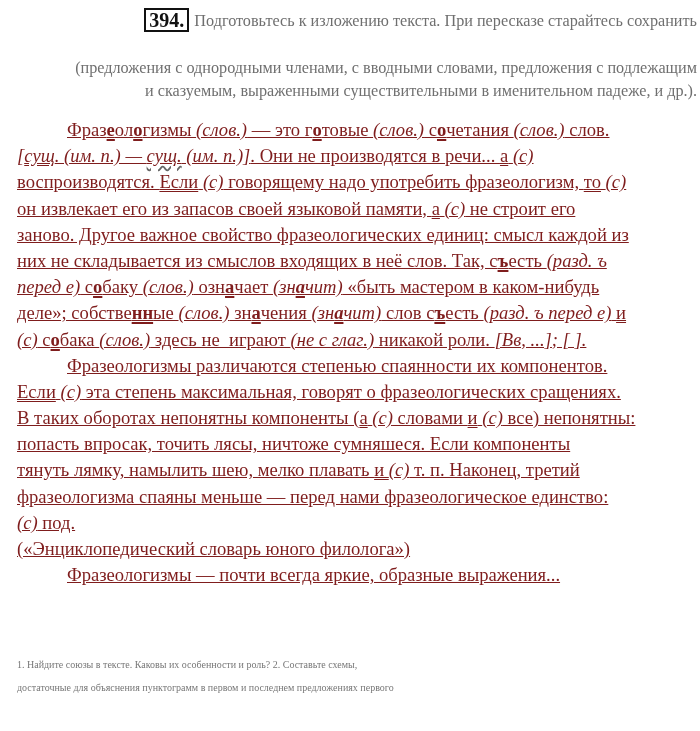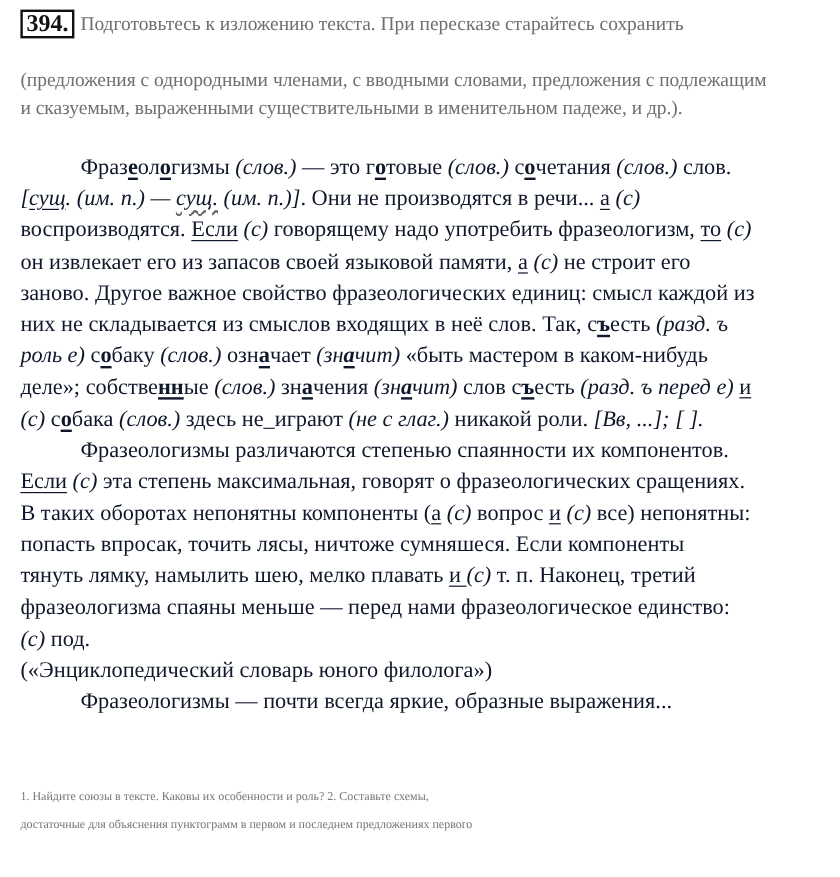--- a/index.html
+++ b/index.html
@@ -1,19 +1,19 @@
 <!DOCTYPE html>
 <html><head>
 <meta charset="utf-8">
 <style>
   html, body { margin:0; padding:0; background:#ffffff; }
   body { width:700px; height:731px; overflow:hidden; position:relative; font-family:"Liberation Serif","DejaVu Serif",serif; }
-  .task { position:absolute; left:17px; top:8px; width:680px; color:#6f6f6f; font-size:16.2px; line-height:23.4px; }
+  .task { position:absolute; left:17px; top:8px; width:680px; color:#6f6f6f; font-size:16.2px; line-height:23.4px;text-align:right; }
   .num { display:inline-block; border:2px solid #111; color:#111; font-weight:bold; font-size:20px; line-height:20px; padding:0 3px 0 3px; margin-right:5px; vertical-align:-1px; }
-  .text { position:absolute; left:17px; top:127px; width:680px; color:#0f172a; font-size:18.6px; line-height:26.2px; }
+  .text { position:absolute; left:17px; top:117px; width:680px; color:#7f1d1d; font-size:18.6px; line-height:26.2px;text-decoration:underline; }
   .line { white-space:nowrap; display:block; height:26.2px; }
   .ind { padding-left:50px; }
   .i { font-style:italic; }
   .u { text-decoration:underline; text-underline-offset:3px; }
   .bu { font-weight:bold; text-decoration:underline; text-underline-offset:3px; text-decoration-thickness:2px; }
   .wu { text-decoration:underline wavy #666; text-underline-offset:3px; }
   .q { position:absolute; left:17px; top:653px; width:680px; color:#777; font-size:10px; line-height:23px; }
   .qline { display:block; white-space:nowrap; }
 </style>
 </head>
@@ -26,26 +26,26 @@
   <span>и сказуемым, выраженными существительными в именительном падеже, и др.).</span>
 </div>
 
 <div class="text" id="main-text">
     <span class="line ind"><span>Фраз</span><span class="bu">е</span><span>ол</span><span class="bu">о</span><span>гизмы </span><span class="i">(слов.)</span><span> — это г</span><span class="bu">о</span><span>товые </span><span class="i">(слов.)</span><span> с</span><span class="bu">о</span><span>четания </span><span class="i">(слов.)</span><span> слов.</span></span>
     <span class="line"><span class="i">[</span><span class="i u">сущ</span><span class="i">. (им. п.) — </span><span class="i wu">сущ.</span><span class="i"> (им. п.)]</span><span>. Они не производятся в речи... </span><span class="u">а</span><span> </span><span class="i">(с)</span></span>
     <span class="line"><span>воспроизводятся. </span><span class="u">Если</span><span> </span><span class="i">(с)</span><span> говорящему надо употребить фразеологизм, </span><span class="u">то</span><span> </span><span class="i">(с)</span></span>
     <span class="line"><span>он извлекает его из запасов своей языковой памяти, </span><span class="u">а</span><span> </span><span class="i">(с)</span><span> не строит его</span></span>
     <span class="line"><span>заново. Другое важное свойство фразеологических единиц: смысл каждой из</span></span>
     <span class="line"><span>них не складывается из смыслов входящих в неё слов. Так, с</span><span class="bu">ъ</span><span>есть </span><span class="i">(разд. ъ</span></span>
-    <span class="line"><span class="i">роль е)</span><span> с</span><span class="bu">о</span><span>баку </span><span class="i">(слов.)</span><span> озн</span><span class="bu">а</span><span>чает </span><span class="i">(зн</span><span class="i bu">а</span><span class="i">чит)</span><span> «быть мастером в каком-нибудь</span></span>
+    <span class="line"><span class="i">перед е)</span><span> с</span><span class="bu">о</span><span>баку </span><span class="i">(слов.)</span><span> озн</span><span class="bu">а</span><span>чает </span><span class="i">(зн</span><span class="i bu">а</span><span class="i">чит)</span><span> «быть мастером в каком-нибудь</span></span>
     <span class="line"><span>деле»; собстве</span><span class="bu">нн</span><span>ые </span><span class="i">(слов.)</span><span> зн</span><span class="bu">а</span><span>чения </span><span class="i">(зн</span><span class="i bu">а</span><span class="i">чит)</span><span> слов с</span><span class="bu">ъ</span><span>есть </span><span class="i">(разд. ъ перед е)</span><span> </span><span class="u">и</span></span>
     <span class="line"><span class="i">(с)</span><span> с</span><span class="bu">о</span><span>бака </span><span class="i">(слов.)</span><span> здесь не_играют </span><span class="i">(не с глаг.)</span><span> никакой роли. </span><span class="i">[Вв, ...]; [   ].</span></span>
     <span class="line ind"><span>Фразеологизмы различаются степенью спаянности их компонентов.</span></span>
     <span class="line"><span class="u">Если</span><span> </span><span class="i">(с)</span><span> эта степень максимальная, говорят о фразеологических сращениях.</span></span>
-    <span class="line"><span>В таких оборотах непонятны компоненты (</span><span class="u">а</span><span> </span><span class="i">(с)</span><span> вопрос </span><span class="u">и</span><span> </span><span class="i">(с)</span><span> все) непонятны:</span></span>
+    <span class="line"><span>В таких оборотах непонятны компоненты (</span><span class="u">а</span><span> </span><span class="i">(с)</span><span> словами </span><span class="u">и</span><span> </span><span class="i">(с)</span><span> все) непонятны:</span></span>
     <span class="line"><span>попасть впросак, точить лясы, ничтоже сумняшеся. Если компоненты</span></span>
     <span class="line"><span>тянуть лямку, намылить шею, мелко плавать </span><span class="u">и </span><span class="i">(с)</span><span> т. п. Наконец, третий</span></span>
     <span class="line"><span>фразеологизма спаяны меньше — перед нами фразеологическое единство:</span></span>
     <span class="line"><span class="i">(с)</span><span> под.</span></span>
     <span class="line"><span>(«Энциклопедический словарь юного филолога»)</span></span>
     <span class="line ind"><span>Фразеологизмы — почти всегда яркие, образные выражения...</span></span>
   </div>
 
 <div class="q">
   <span class="qline">1. Найдите союзы в тексте. Каковы их особенности и роль? 2. Составьте схемы,</span>

